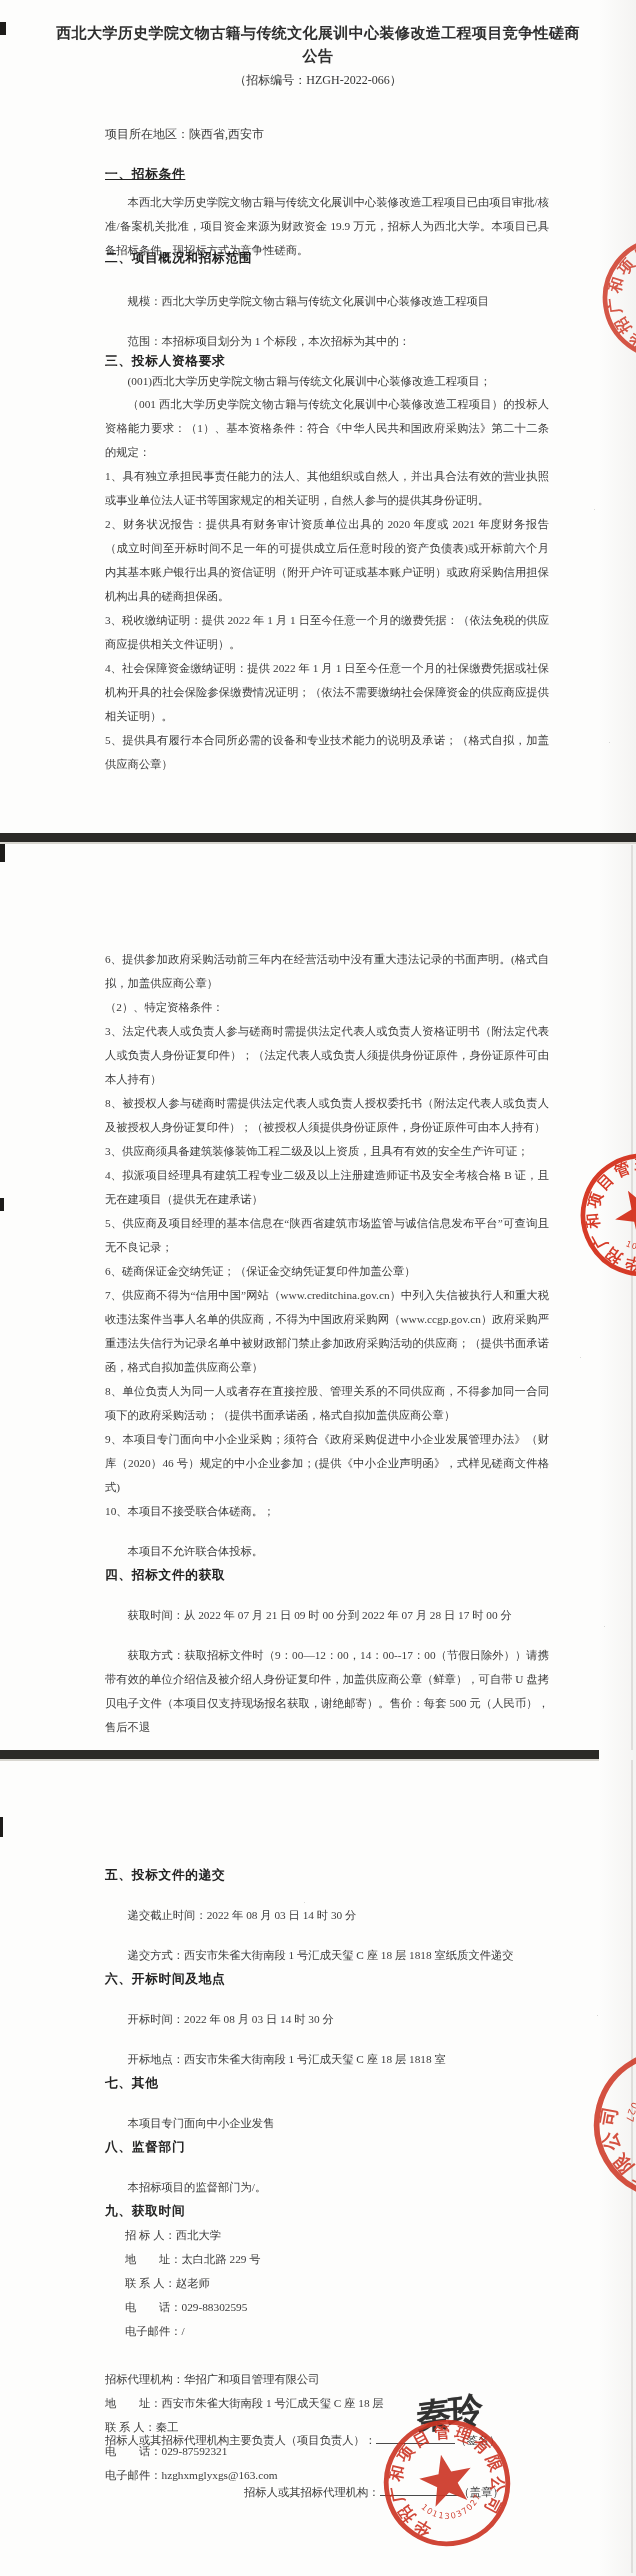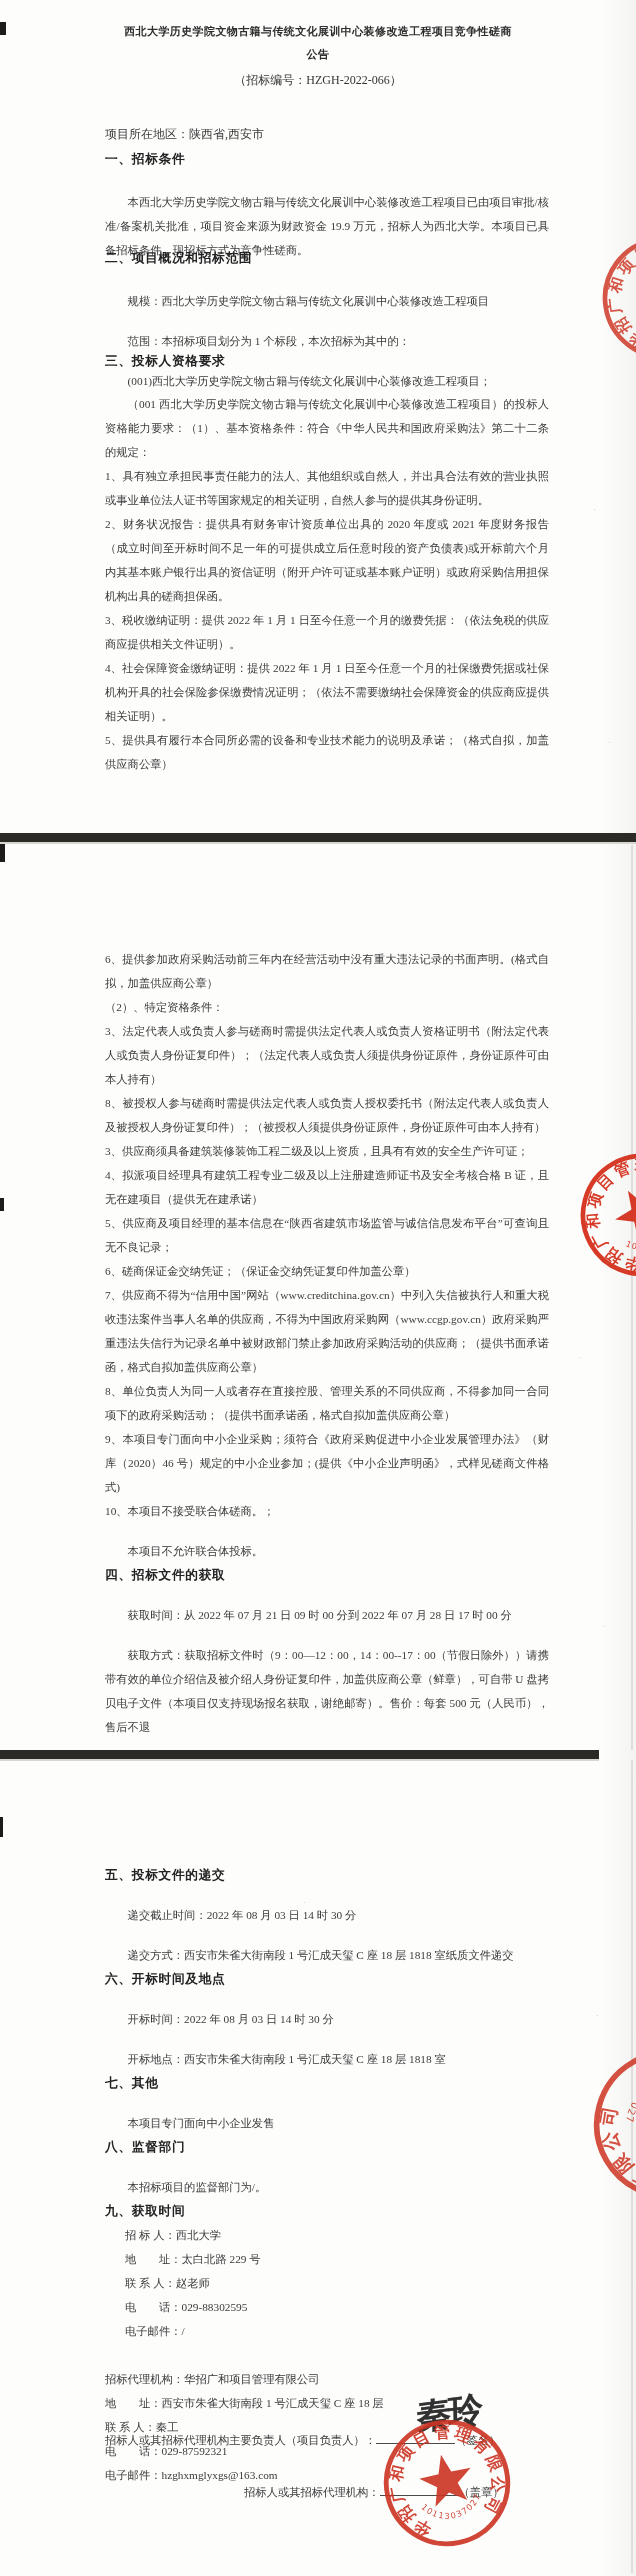--- a/index.html
+++ b/index.html
@@ -5,21 +5,21 @@
   html,body{margin:0;padding:0;background:#ffffff;}
   .sheet{
     position:relative;width:636px;height:2576px;margin:0 auto;
     background:#fdfdfc;overflow:hidden;
     font-family:"Liberation Serif","DejaVu Serif",serif;
     color:#3c3c3c;
   }
   .abs{position:absolute;}
   .page{position:absolute;left:0;width:636px;}
   .center{width:100%;text-align:center;}
-  .doc-title{font-size:11px;font-weight:bold;color:#2e2e2e;letter-spacing:0.4px;}
+  .doc-title{font-size:15px;font-weight:bold;color:#2e2e2e;letter-spacing:0.4px;}
   .doc-sub{font-size:12px;color:#333;}
   .body-line{font-size:12px;line-height:24px;color:#3a3a3a;}
   .sec-heading{font-size:12.7px;font-weight:bold;color:#232323;letter-spacing:0.7px;line-height:24px;}
   .flow{position:absolute;width:444px;left:105px;font-size:11.3px;line-height:24px;color:#3a3a3a;}
   .para{text-align:justify;}
   .indent{text-indent:2em;margin-top:16px;}
   .gap-line{height:24px;}
   .band{position:absolute;left:0;background:#2b2a27;}
   .band-under{position:absolute;left:0;background:#d8d6d0;}
   .edge-shade{position:absolute;top:0;right:0;width:37px;height:100%;
@@ -71,21 +71,21 @@
   <div class="speck" style="left:597px;top:2015px;"></div>
   <div class="speck" style="left:304px;top:1902px;"></div>
 
   <div class="page" style="top:0;height:833px;">
     <div class="abs center doc-title" style="top:24px;">西北大学历史学院文物古籍与传统文化展训中心装修改造工程项目竞争性磋商</div>
     <div class="abs center doc-title" style="top:47px;">公告</div>
     <div class="abs center doc-sub" style="top:72px;">（招标编号：HZGH-2022-066）</div>
 
     <div class="abs body-line" style="top:122px;left:105px;">项目所在地区：陕西省,西安市</div>
 
-    <div class="abs sec-heading" style="top:147px;left:105px;">一、招标条件</div>
+    <div class="abs sec-heading" style="top:162px;left:105px;text-decoration:underline;">一、招标条件</div>
     <div class="flow" style="top:174px;">
       <div class="para indent">本西北大学历史学院文物古籍与传统文化展训中心装修改造工程项目已由项目审批/核准/备案机关批准，项目资金来源为财政资金 19.9 万元，招标人为西北大学。本项目已具备招标条件，现招标方式为竞争性磋商。</div>
     </div>
 
     <div class="abs sec-heading" style="top:246px;left:105px;">二、项目概况和招标范围</div>
     <div class="flow" style="top:273px;">
       <div class="para indent">规模：西北大学历史学院文物古籍与传统文化展训中心装修改造工程项目</div>
       <div class="para indent">范围：本招标项目划分为 1 个标段，本次招标为其中的：</div>
       <div class="para indent">(001)西北大学历史学院文物古籍与传统文化展训中心装修改造工程项目；</div>
     </div>

